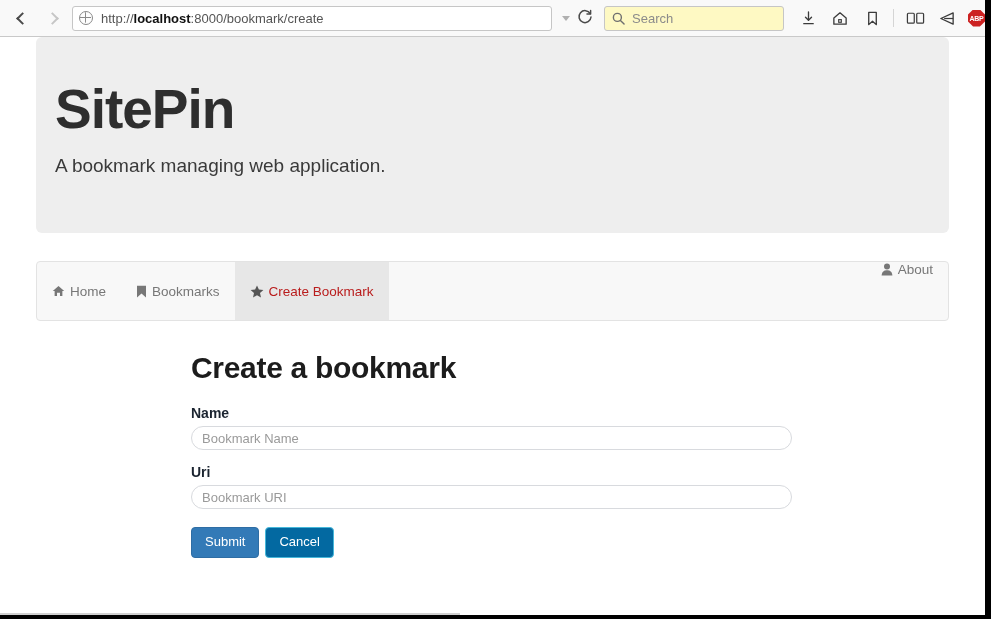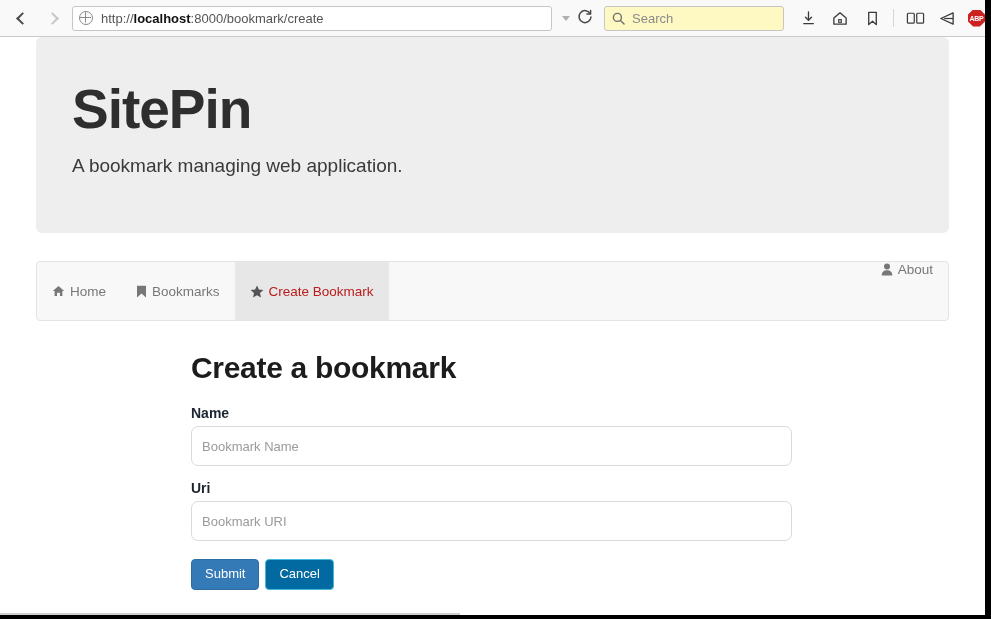--- a/index.html
+++ b/index.html
@@ -129,21 +129,21 @@
   .container {
     width: 913px;
     margin: 0 auto;
     padding: 0;
   }
 
   .jumbotron {
     margin-top: 0px;
     background: #eeeeee;
     border-radius: 6px;
-    padding: 45px 48px 40px 36px;
+    padding: 45px 48px 40px 19px;
     height: 196px;
   }
   .jumbo-title {
     font-size: 55px;
     font-weight: bold;
     color: #2e2e2e;
     line-height: 1;
     margin: 0 0 18px 0;
     letter-spacing: -1px;
   }
@@ -194,23 +194,23 @@
   .field-label {
     display: block;
     font-size: 14px;
     font-weight: bold;
     color: #1b2430;
     margin-bottom: 5px;
   }
   .field-input {
     display: block;
     width: 601px;
-    height: 40px;
+    height: 24px;
     border: 1px solid #d8dade;
-    border-radius: 7px;
+    border-radius: 12px;
     background: #fff;
     font-size: 13px;
     color: #a21caf;
     padding: 2px 10px;
     font-family: "Liberation Sans", sans-serif;
     outline: none;
   }
   .field-input::placeholder { color: #9a9a9a; }
 
   .btnrow { display: flex; gap: 6px; margin-top: 18px; }

